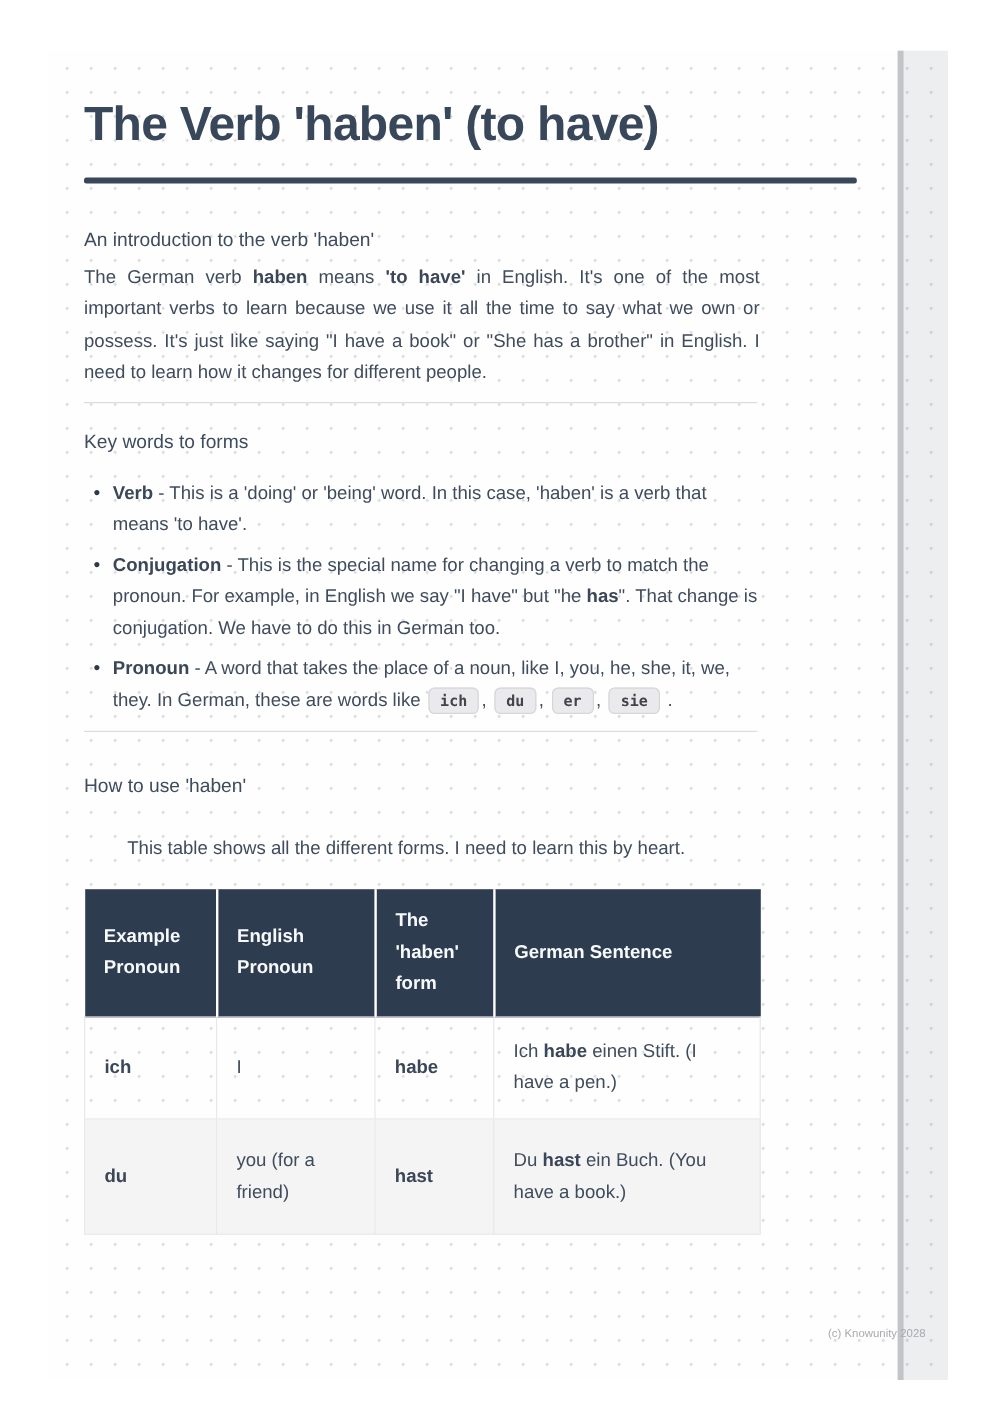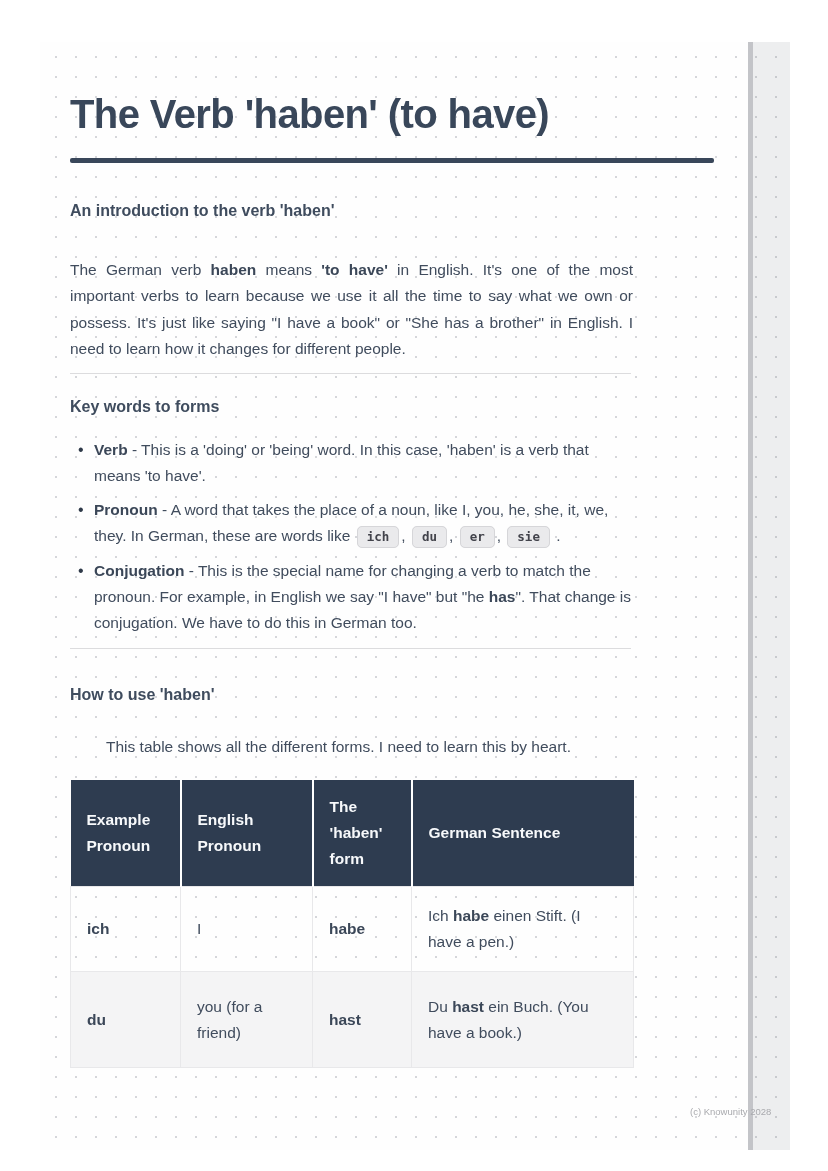--- a/index.html
+++ b/index.html
@@ -24,57 +24,57 @@
   }
   .back-sheet {
     position: absolute;
     left: 713px; top: 0;
     width: 37px; height: 100%;
     background: rgba(90, 95, 105, 0.10);
   }
 
   .content {
     position: absolute;
-    left: 30px; top: 18px;
+    left: 30px; top: 8px;
     width: 648px;
   }
 
   .doc-title {
     margin-top: 30px;
     font-size: 40px;
     font-weight: 700;
     letter-spacing: -0.6px;
     line-height: 48px;
     color: #39475a;
   }
   .title-rule {
     margin-top: 20px;
     width: 644px; height: 5px;
     background: #39475a;
     border-radius: 2px;
   }
 
   .section-heading {
     font-size: 16px;
-    font-weight: 700;
+    font-weight: 400;
     color: #3f4c5e;
     line-height: 24px;
   }
   .h-intro    { margin-top: 36px; }
   .h-keywords { margin-top: 21px; }
   .h-usage    { margin-top: 34px; }
 
   .para {
     width: 563px;
     font-size: 15.5px;
     line-height: 26.4px;
     color: #404c5d;
   }
   .justify { text-align: justify; }
-  .p-intro       { margin-top: 34px; }
+  .p-intro       { margin-top: 6px; }
   .p-usage       { margin-top: 13px; }
   .p-table-intro { margin-top: 27px; margin-left: 36px; }
 
   b { font-weight: 700; color: #3b4758; }
 
   .divider {
     width: 561px; height: 0;
     border: none;
     border-top: 1px solid #dcdcde;
   }
@@ -165,22 +165,22 @@
     <p class="section-heading h-intro">An introduction to the verb 'haben'</p>
 
     <p class="para justify p-intro">The German verb <b>haben</b> means <b>'to have'</b> in English. It's one of the most important verbs to learn because we use it all the time to say what we own or possess. It's just like saying "I have a book" or "She has a brother" in English. I need to learn how it changes for different people.</p>
 
     <hr class="divider d1">
 
     <p class="section-heading h-keywords">Key words to forms</p>
 
     <ul class="keyword-list">
       <li><b>Verb</b> - This is a 'doing' or 'being' word. In this case, 'haben' is a verb that means 'to have'.</li>
+      <li><b>Conjugation</b> - This is the special name for changing a verb to match the pronoun. For example, in English we say "I have" but "he <b>has</b>". That change is conjugation. We have to do this in German too.</li>
       <li><b>Pronoun</b> - A word that takes the place of a noun, like I, you, he, she, it, we, they. In German, these are words like <code>ich</code>, <code>du</code>, <code>er</code>, <code>sie</code> .</li>
-      <li><b>Conjugation</b> - This is the special name for changing a verb to match the pronoun. For example, in English we say "I have" but "he <b>has</b>". That change is conjugation. We have to do this in German too.</li>
     </ul>
 
     <hr class="divider d2">
 
     <p class="section-heading h-usage">How to use 'haben'</p>
 
 
     <p class="para p-table-intro">This table shows all the different forms. I need to learn this by heart.</p>
 
     <table class="conjugation">

